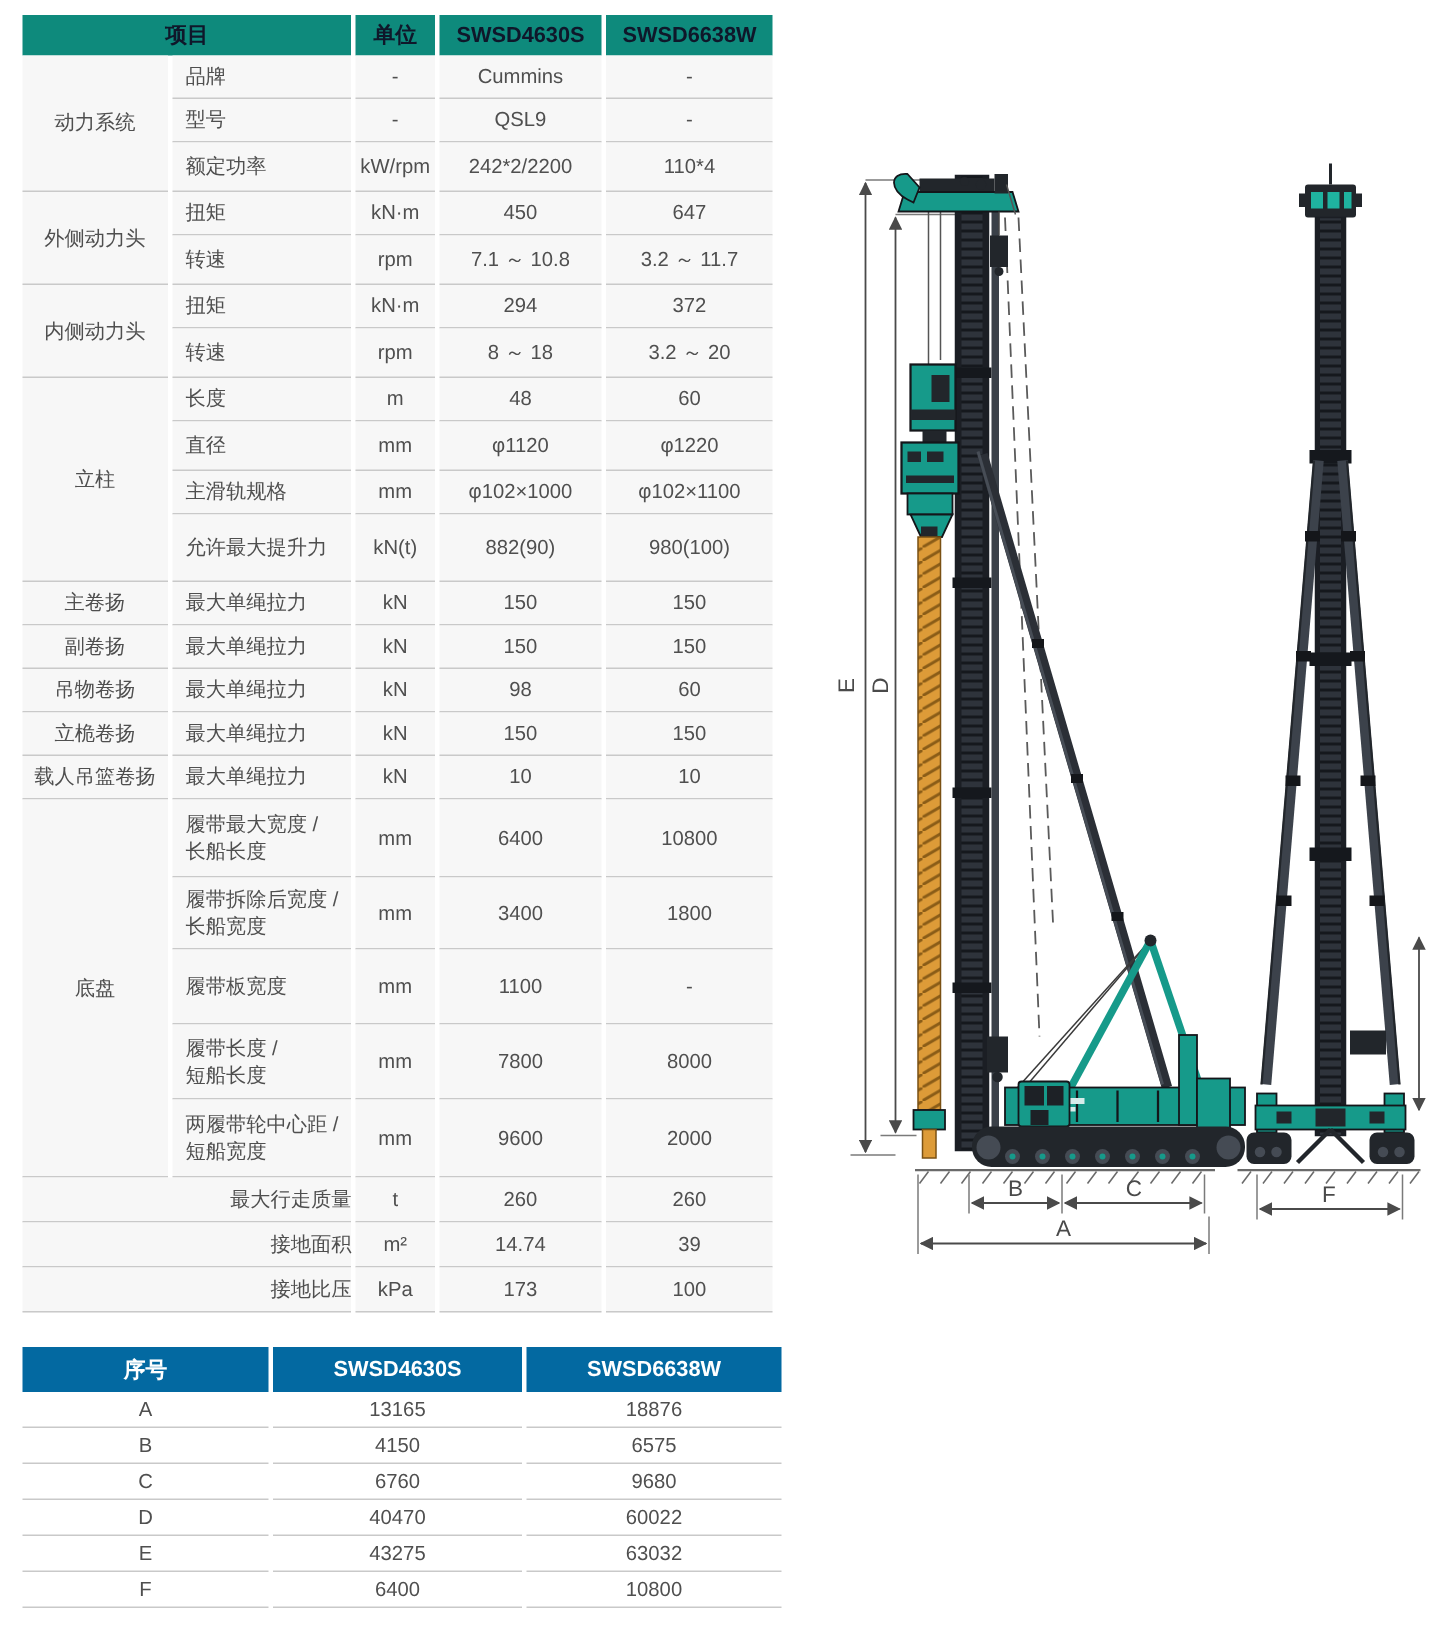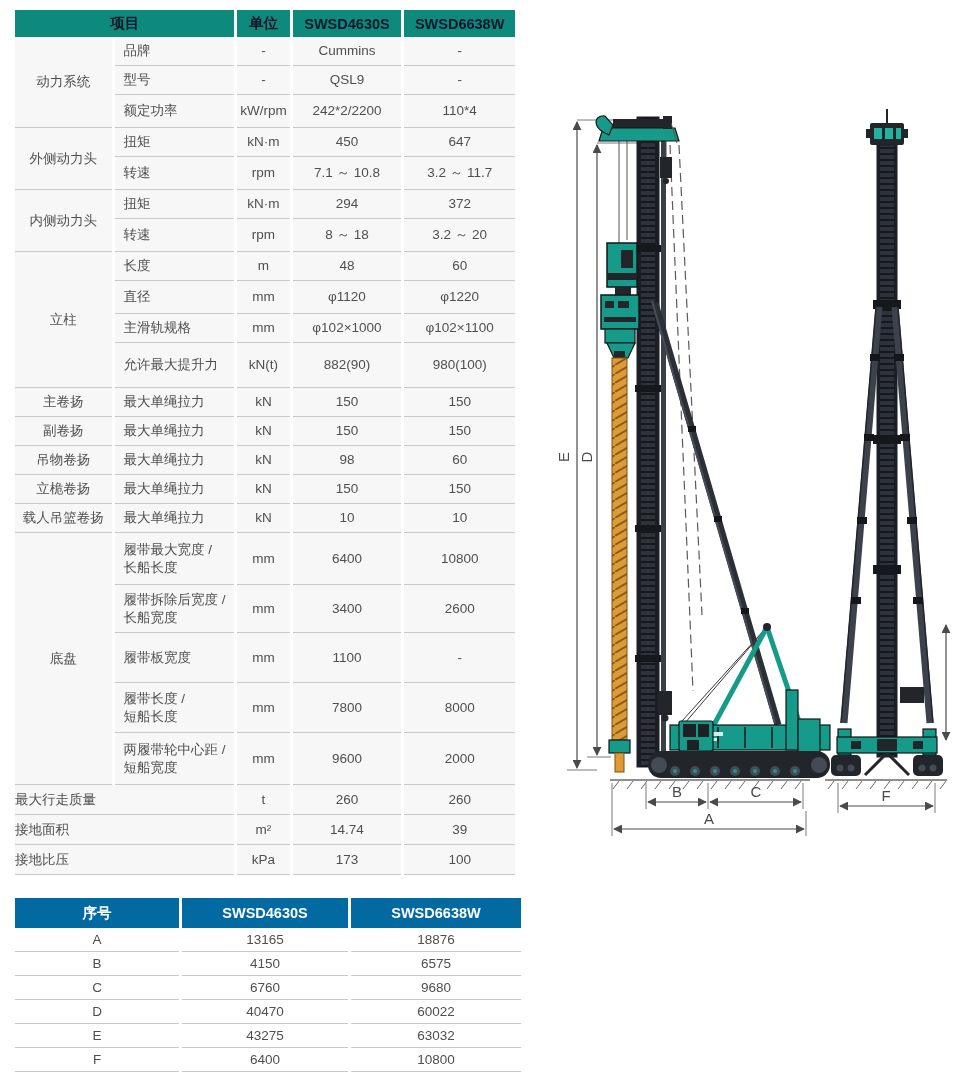--- a/index.html
+++ b/index.html
@@ -13,21 +13,21 @@
   #spec-table th {
     background:#0e8a7c; color:#0f172a; font-size:14.5px; font-weight:bold;
     height:27px; text-align:center; vertical-align:middle; padding:0 2px;
   }
   #spec-table td {
     background:#f7f7f7; border-bottom:1px solid #c9c9c9;
     font-size:13.5px; vertical-align:middle; height:29px; line-height:1.3;
   }
   #spec-table td.cat  { text-align:center; }
   #spec-table td.item { text-align:left; padding-left:9px; white-space:pre-line; }
-  #spec-table td.itemc{ text-align:left; }
+  #spec-table td.itemc{ text-align:right; }
   #spec-table td.unit { text-align:center; }
   #spec-table td.val  { text-align:center; }
 
   
   #dim-table { position:absolute; left:12px; top:898px; width:506px; }
   #dim-table th {
     background:#0369a1; color:#fff; font-size:14.5px; font-weight:bold;
     height:30px; text-align:center; vertical-align:middle;
   }
   #dim-table td {
@@ -172,21 +172,21 @@
 长船长度</td>
           <td class="unit">mm</td>
           <td class="val">6400</td>
           <td class="val">10800</td>
         </tr>
         <tr style="height: 48px;">
           <td class="item">履带拆除后宽度 /
 长船宽度</td>
           <td class="unit">mm</td>
           <td class="val">3400</td>
-          <td class="val">2600</td>
+          <td class="val">1800</td>
         </tr>
         <tr style="height: 50px;">
           <td class="item">履带板宽度</td>
           <td class="unit">mm</td>
           <td class="val">1100</td>
           <td class="val">-</td>
         </tr>
         <tr style="height: 50px;">
           <td class="item">履带长度 /
 短船长度</td>

